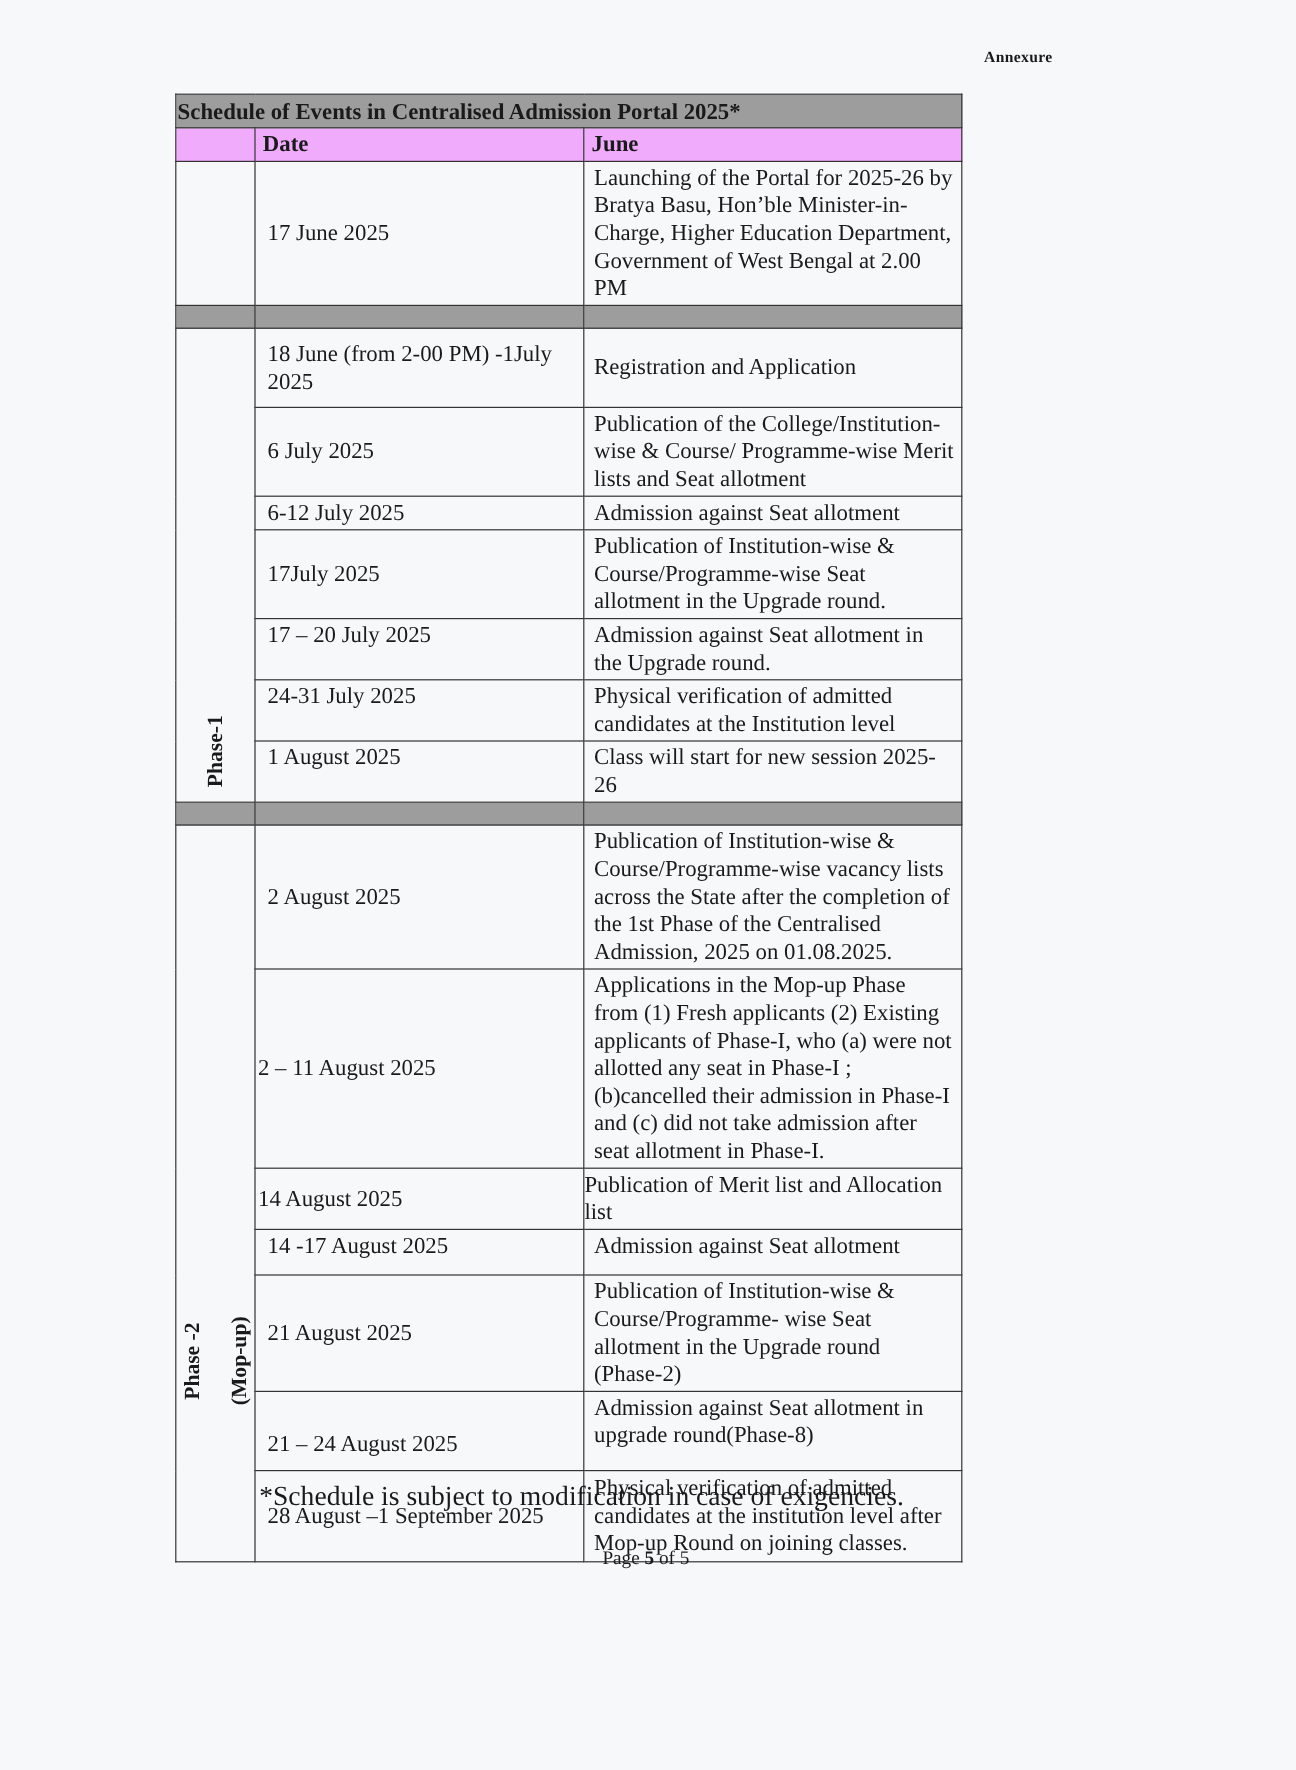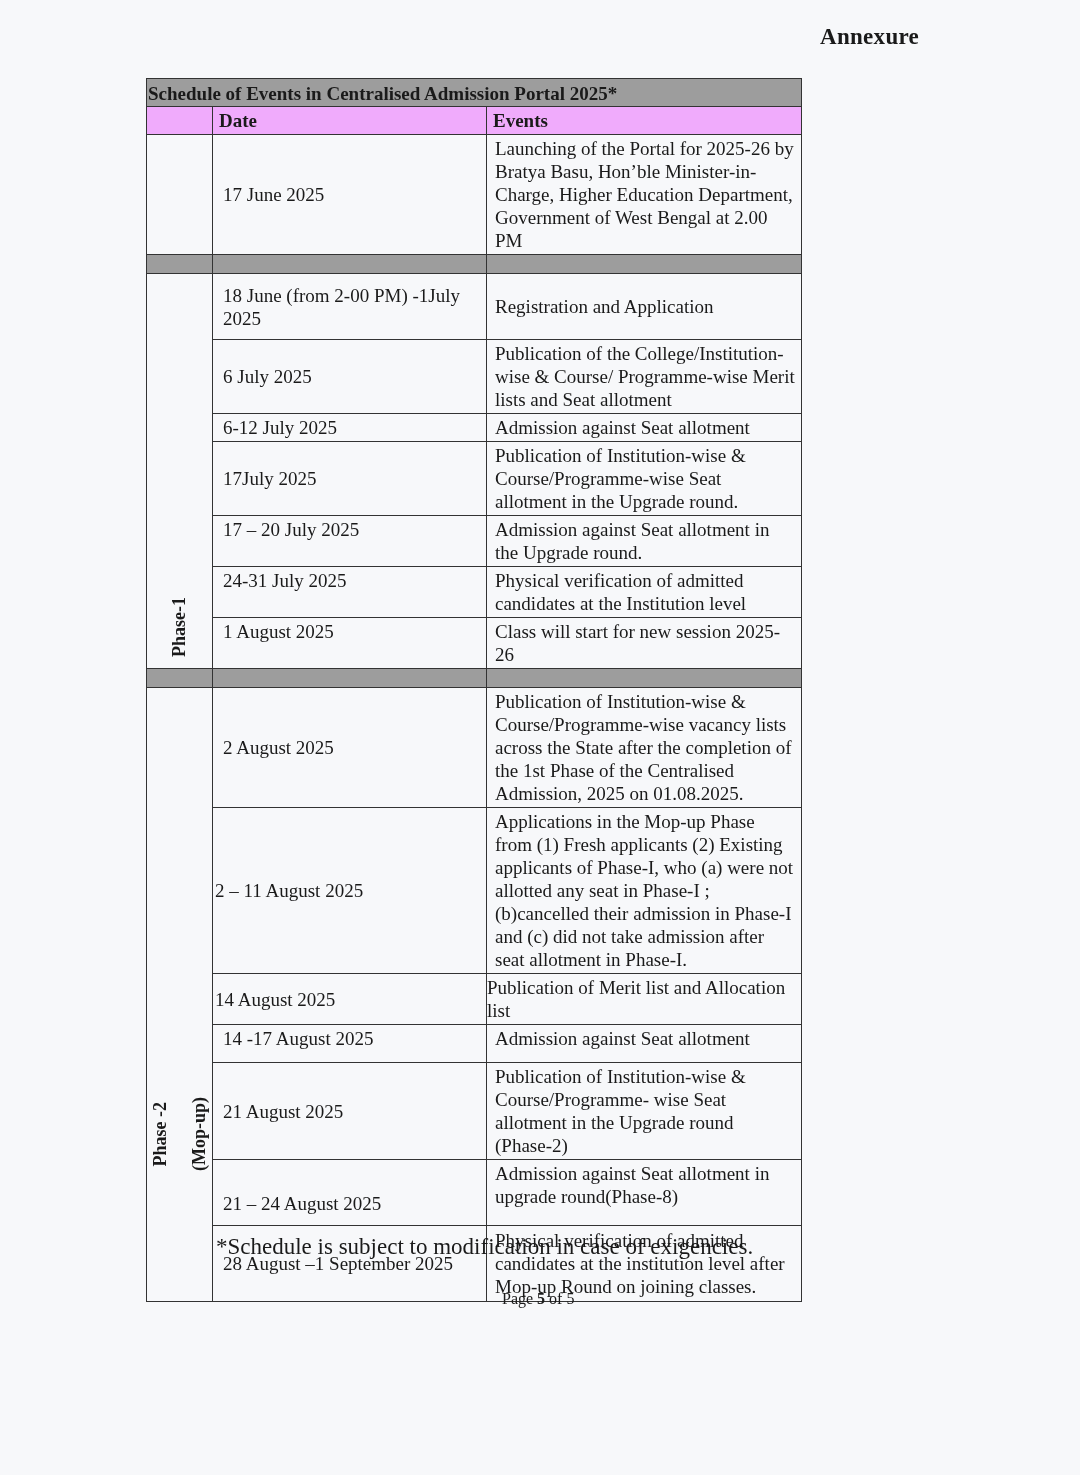--- a/index.html
+++ b/index.html
@@ -5,22 +5,22 @@
     html, body { margin: 0; padding: 0; }
     body {
       width: 1080px; height: 1475px;
       background: #f7f8fa;
       font-family: "Liberation Serif", serif;
       color: #1a1a1a;
       position: relative;
       overflow: hidden;
     }
     .annexure {
-      position: absolute; top: 24px; left: 820px;
-      font-weight: bold; font-size: 23px; letter-spacing: 0.3px;
+      position: absolute; top: 40px; left: 820px;
+      font-weight: bold; font-size: 13px; letter-spacing: 0.3px;
     }
     .sched-table {
       position: absolute; left: 146px; top: 78px;
       width: 656px;
       border-collapse: collapse;
       table-layout: fixed;
       font-size: 19px;
       line-height: 23px;
     }
     .sched-table td, .sched-table th {
@@ -91,21 +91,21 @@
       <col class="col-date">
       <col class="col-event">
   </colgroup>
   <tbody>
       <tr class="title-row">
     <td colspan="3">Schedule of Events in Centralised Admission Portal 2025*</td>
   </tr>
   <tr class="head-row">
     <th></th>
     <th>Date</th>
-    <th>Events</th>
+    <th>June</th>
   </tr>
   <tr style="height:96px">
     <td></td>
     <td class="date-cell">17 June 2025</td>
     <td class="event-cell">Launching of the Portal for 2025-26 by Bratya Basu, Hon’ble Minister-in-Charge, Higher Education Department, Government of West Bengal at 2.00 PM</td>
   </tr>
   <tr class="sep-row">
     <td></td>
         <td></td>
         <td></td>

